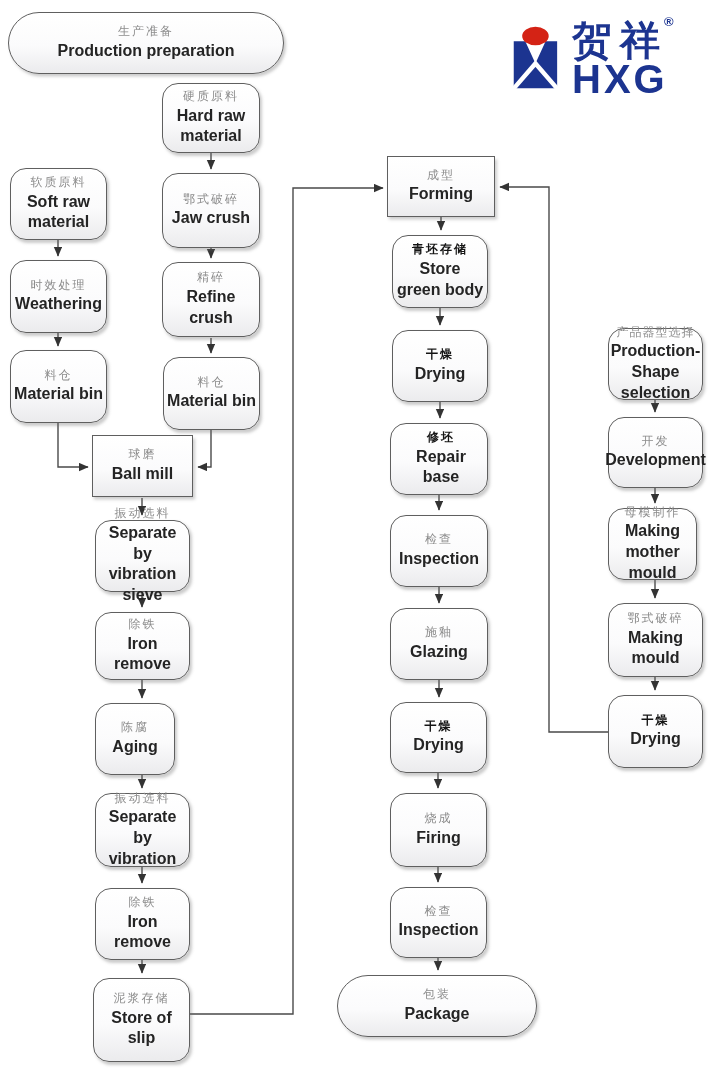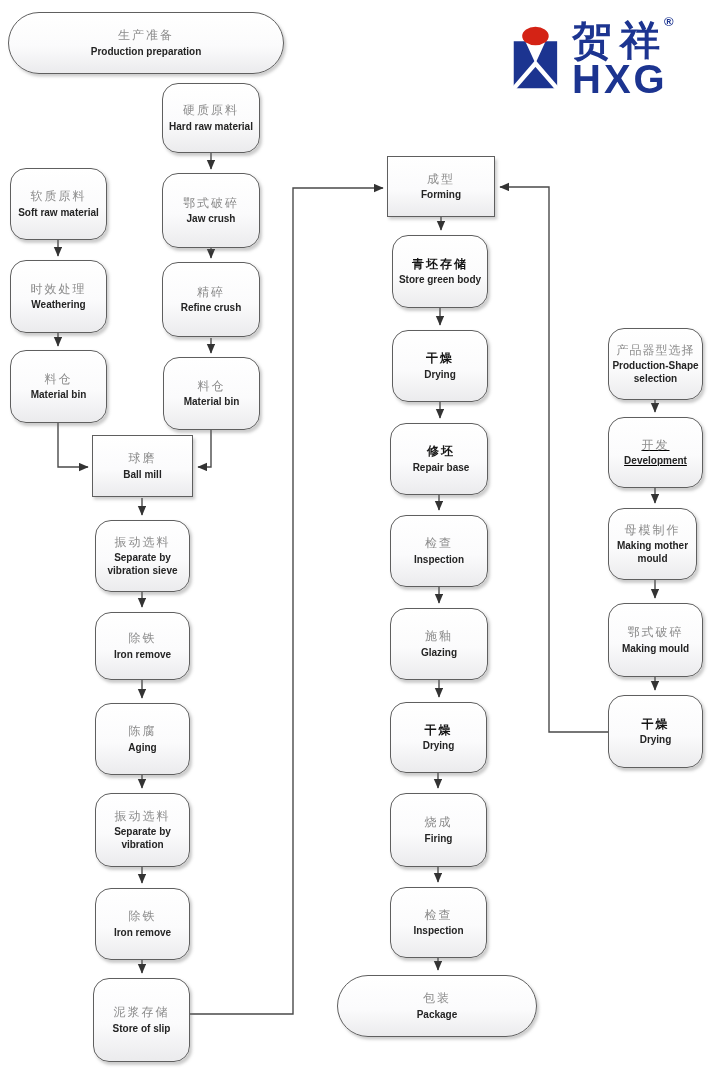--- a/index.html
+++ b/index.html
@@ -28,21 +28,21 @@
   .node.rect{border-radius:0;border-width:1.6px;}
   .node .zh{
     color:#8c8c8c;
     font-size:12px;
     letter-spacing:2px;
     white-space:nowrap;
   }
   .node.zh-bold .zh{color:#141414;font-weight:bold;}
   .node .en{
     color:#242424;
-    font-size:10px;
+    font-size:16px;
     font-weight:600;
     margin-top:1px;
   }
   .logo{
     position:absolute;left:504px;top:18px;width:200px;height:92px;
     display:flex;align-items:flex-start;z-index:1;
   }
   .logo-mark{width:62px;height:82px;flex:0 0 auto;}
   .logo-text{margin-left:6px;position:relative;padding-top:2px;}
   .brand-cn-row{white-space:nowrap;}
@@ -169,21 +169,21 @@
   <div class="node" style="left:95px;top:520px;width:95px;height:72px;">
     <div class="zh">振动选料</div>
     <div class="en">Separate by vibration sieve</div>
   </div>
 
   <div class="node" style="left:95px;top:612px;width:95px;height:68px;">
     <div class="zh">除铁</div>
     <div class="en">Iron remove</div>
   </div>
 
-  <div class="node" style="left:95px;top:703px;width:95px;height:72px;">
+  <div class="node" style="left:95px;top:703px;width:80px;height:72px;">
     <div class="zh">陈腐</div>
     <div class="en">Aging</div>
   </div>
 
   <div class="node" style="left:95px;top:793px;width:95px;height:74px;">
     <div class="zh">振动选料</div>
     <div class="en">Separate by vibration</div>
   </div>
 
   <div class="node" style="left:95px;top:888px;width:95px;height:72px;">
@@ -244,21 +244,21 @@
   <div class="node stadium" style="left:337px;top:975px;width:200px;height:62px;">
     <div class="zh">包装</div>
     <div class="en">Package</div>
   </div>
 
   <div class="node" style="left:608px;top:328px;width:95px;height:72px;">
     <div class="zh" style="letter-spacing:1px;">产品器型选择</div>
     <div class="en">Production-Shape selection</div>
   </div>
 
-  <div class="node" style="left:608px;top:417px;width:95px;height:71px;text-decoration:underline;">
+  <div class="node" style="left:608px;top:417px;width:95px;height:71px;">
     <div class="zh">开发</div>
     <div class="en">Development</div>
   </div>
 
   <div class="node" style="left:608px;top:508px;width:89px;height:72px;">
     <div class="zh">母模制作</div>
     <div class="en">Making mother mould</div>
   </div>
 
   <div class="node" style="left:608px;top:603px;width:95px;height:74px;">

